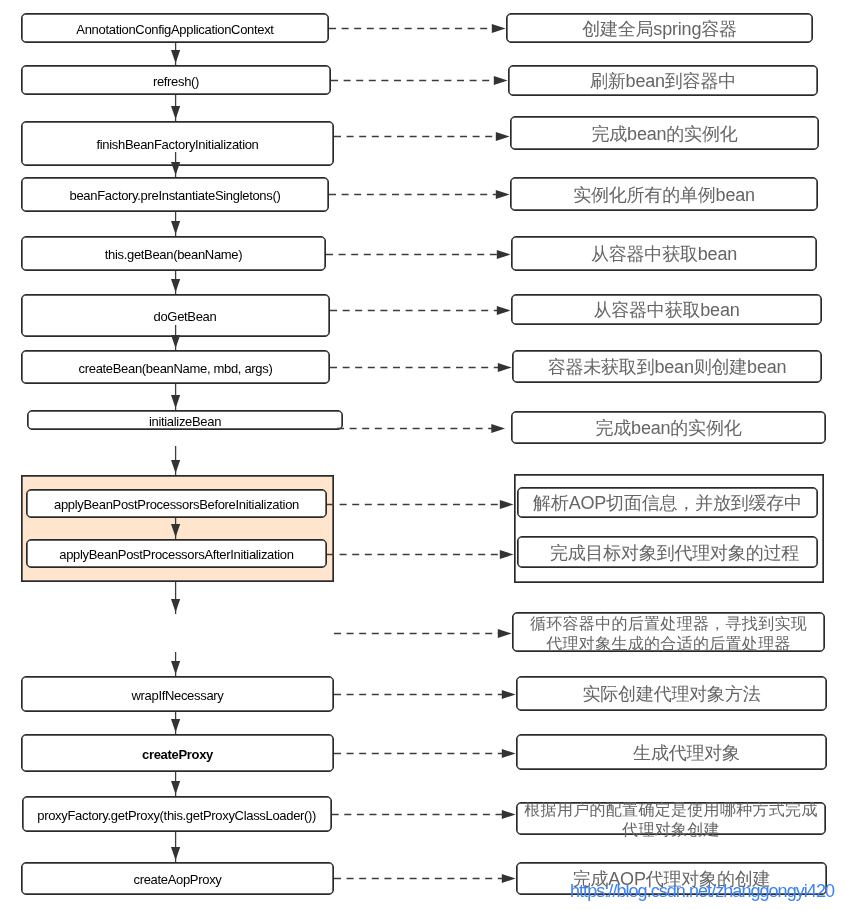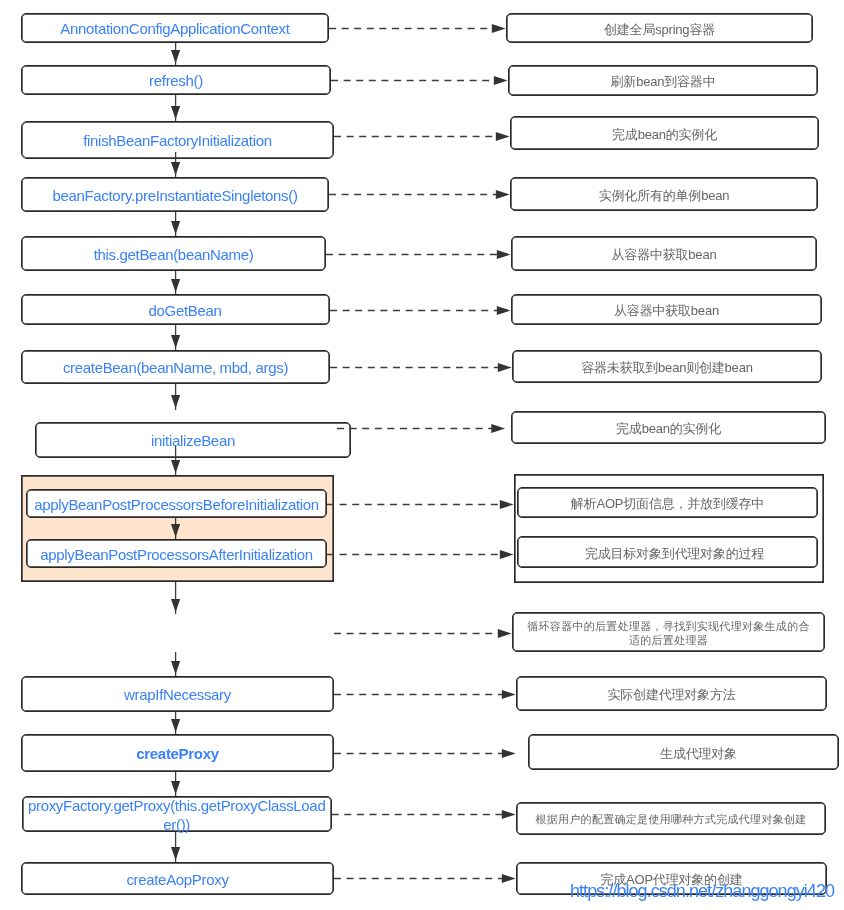--- a/index.html
+++ b/index.html
@@ -2,26 +2,26 @@
 <html><head>
 <meta charset="utf-8">
 <title>Spring AOP bean creation flow</title>
 <style>
   html,body{margin:0;padding:0;background:#ffffff;}
   body{width:844px;height:910px;overflow:hidden;
        font-family:"Liberation Sans","DejaVu Sans",sans-serif;}
   #canvas{position:relative;width:844px;height:910px;background:#ffffff;}
   .node{position:absolute;box-sizing:border-box;border:1px solid #2a2a2a;
         box-shadow:inset 0 0 0 0.7px #303030;border-radius:5px;background:#ffffff;display:flex;align-items:center;
-        justify-content:center;text-align:center;color:#3b82f6;
-        font-size:15px;line-height:1.22;padding:3px 2px 0;
+        justify-content:center;text-align:center;color:#000000;
+        font-size:13px;line-height:1.22;padding:3px 2px 0;
         letter-spacing:-0.32px;overflow-wrap:anywhere;}
   .node>span{display:inline-block;transform:translateZ(0);}
-  .node.cjk{font-size:13px;letter-spacing:-0.2px;color:#656565;}
-  .node.cjk.small{font-size:11px;letter-spacing:0.3px;}
+  .node.cjk{font-size:18px;letter-spacing:-0.2px;color:#656565;}
+  .node.cjk.small{font-size:16px;letter-spacing:0.3px;}
   .group{position:absolute;box-sizing:border-box;border:1px solid #2a2a2a;
          box-shadow:inset 0 0 0 0.7px #303030;background:#ffe5cd;}
   .group.plain{background:transparent;}
   svg.links{position:absolute;left:0;top:0;width:844px;height:910px;
             pointer-events:none;overflow:visible;}
   .wm{position:absolute;color:#3b82f6;font-size:18px;letter-spacing:-0.95px;
       white-space:nowrap;transform:translateZ(0);}
 </style>
 </head>
 <body>
@@ -36,51 +36,51 @@
     </div>
   <div class="node cjk" style="left:506px;top:13px;width:307px;height:30px;">
       <span>创建全局spring容器</span>
     </div>
   <div class="node" style="left:21px;top:65px;width:310px;height:30px;">
       <span>refresh()</span>
     </div>
   <div class="node cjk" style="left:508px;top:65px;width:310px;height:31px;">
       <span>刷新bean到容器中</span>
     </div>
-  <div class="node" style="left:21px;top:121px;width:313px;height:38px;border-radius:6px;">
+  <div class="node" style="left:21px;top:121px;width:313px;height:45px;">
       <span>finishBeanFactoryInitialization</span>
     </div>
   <div class="node cjk" style="left:510px;top:116px;width:309px;height:34px;">
       <span>完成bean的实例化</span>
     </div>
   <div class="node" style="left:21px;top:177px;width:308px;height:35px;">
       <span>beanFactory.preInstantiateSingletons()</span>
     </div>
   <div class="node" style="left:21px;top:236px;width:305px;height:35px;">
       <span>this.getBean(beanName)</span>
     </div>
   <div class="node cjk" style="left:510px;top:177px;width:308px;height:34px;">
       <span>实例化所有的单例bean</span>
     </div>
   <div class="node cjk" style="left:511px;top:236px;width:306px;height:35px;">
       <span>从容器中获取bean</span>
     </div>
-  <div class="node" style="left:21px;top:294px;width:309px;height:31px;padding-left:21px;">
+  <div class="node" style="left:21px;top:294px;width:309px;height:43px;padding-left:21px;">
       <span>doGetBean</span>
     </div>
   <div class="node cjk" style="left:511px;top:294px;width:311px;height:31px;">
       <span>从容器中获取bean</span>
     </div>
   <div class="node" style="left:21px;top:350px;width:309px;height:34px;">
       <span>createBean(beanName, mbd, args)</span>
     </div>
   <div class="node cjk" style="left:512px;top:350px;width:310px;height:33px;">
       <span>容器未获取到bean则创建bean</span>
     </div>
-  <div class="node" style="left:35px;top:410px;width:316px;height:36px;margin-top:12px;">
+  <div class="node" style="left:27px;top:410px;width:316px;height:20px;">
       <span>initializeBean</span>
     </div>
   <div class="node cjk" style="left:511px;top:411px;width:315px;height:33px;">
       <span>完成bean的实例化</span>
     </div>
   <div class="node" style="left:26px;top:489px;width:301px;height:29px;">
       <span>applyBeanPostProcessorsBeforeInitialization</span>
     </div>
   <div class="node cjk" style="left:517px;top:487px;width:301px;height:31px;">
       <span>解析AOP切面信息，并放到缓存中</span>
@@ -96,21 +96,21 @@
     </div>
   <div class="node" style="left:21px;top:676px;width:313px;height:36px;text-align:center;">
       <span>wrapIfNecessary</span>
     </div>
   <div class="node cjk" style="left:516px;top:676px;width:311px;height:35px;">
       <span>实际创建代理对象方法</span>
     </div>
   <div class="node" style="left:21px;top:734px;width:313px;height:38px;font-weight:bold;">
       <span>createProxy</span>
     </div>
-  <div class="node cjk" style="left:528px;top:734px;width:311px;height:36px;padding-left:32px;">
+  <div class="node cjk" style="left:516px;top:734px;width:311px;height:36px;padding-left:32px;">
       <span>生成代理对象</span>
     </div>
   <div class="node" style="left:21.7px;top:796px;width:310px;height:36px;">
       <span>proxyFactory.getProxy(this.getProxyClassLoader())</span>
     </div>
   <div class="node cjk small" style="left:516px;top:796px;width:310px;height:33px;margin-top:6px;">
       <span>根据用户的配置确定是使用哪种方式完成代理对象创建</span>
     </div>
   <div class="node" style="left:21px;top:862px;width:313px;height:33px;">
       <span>createAopProxy</span>

